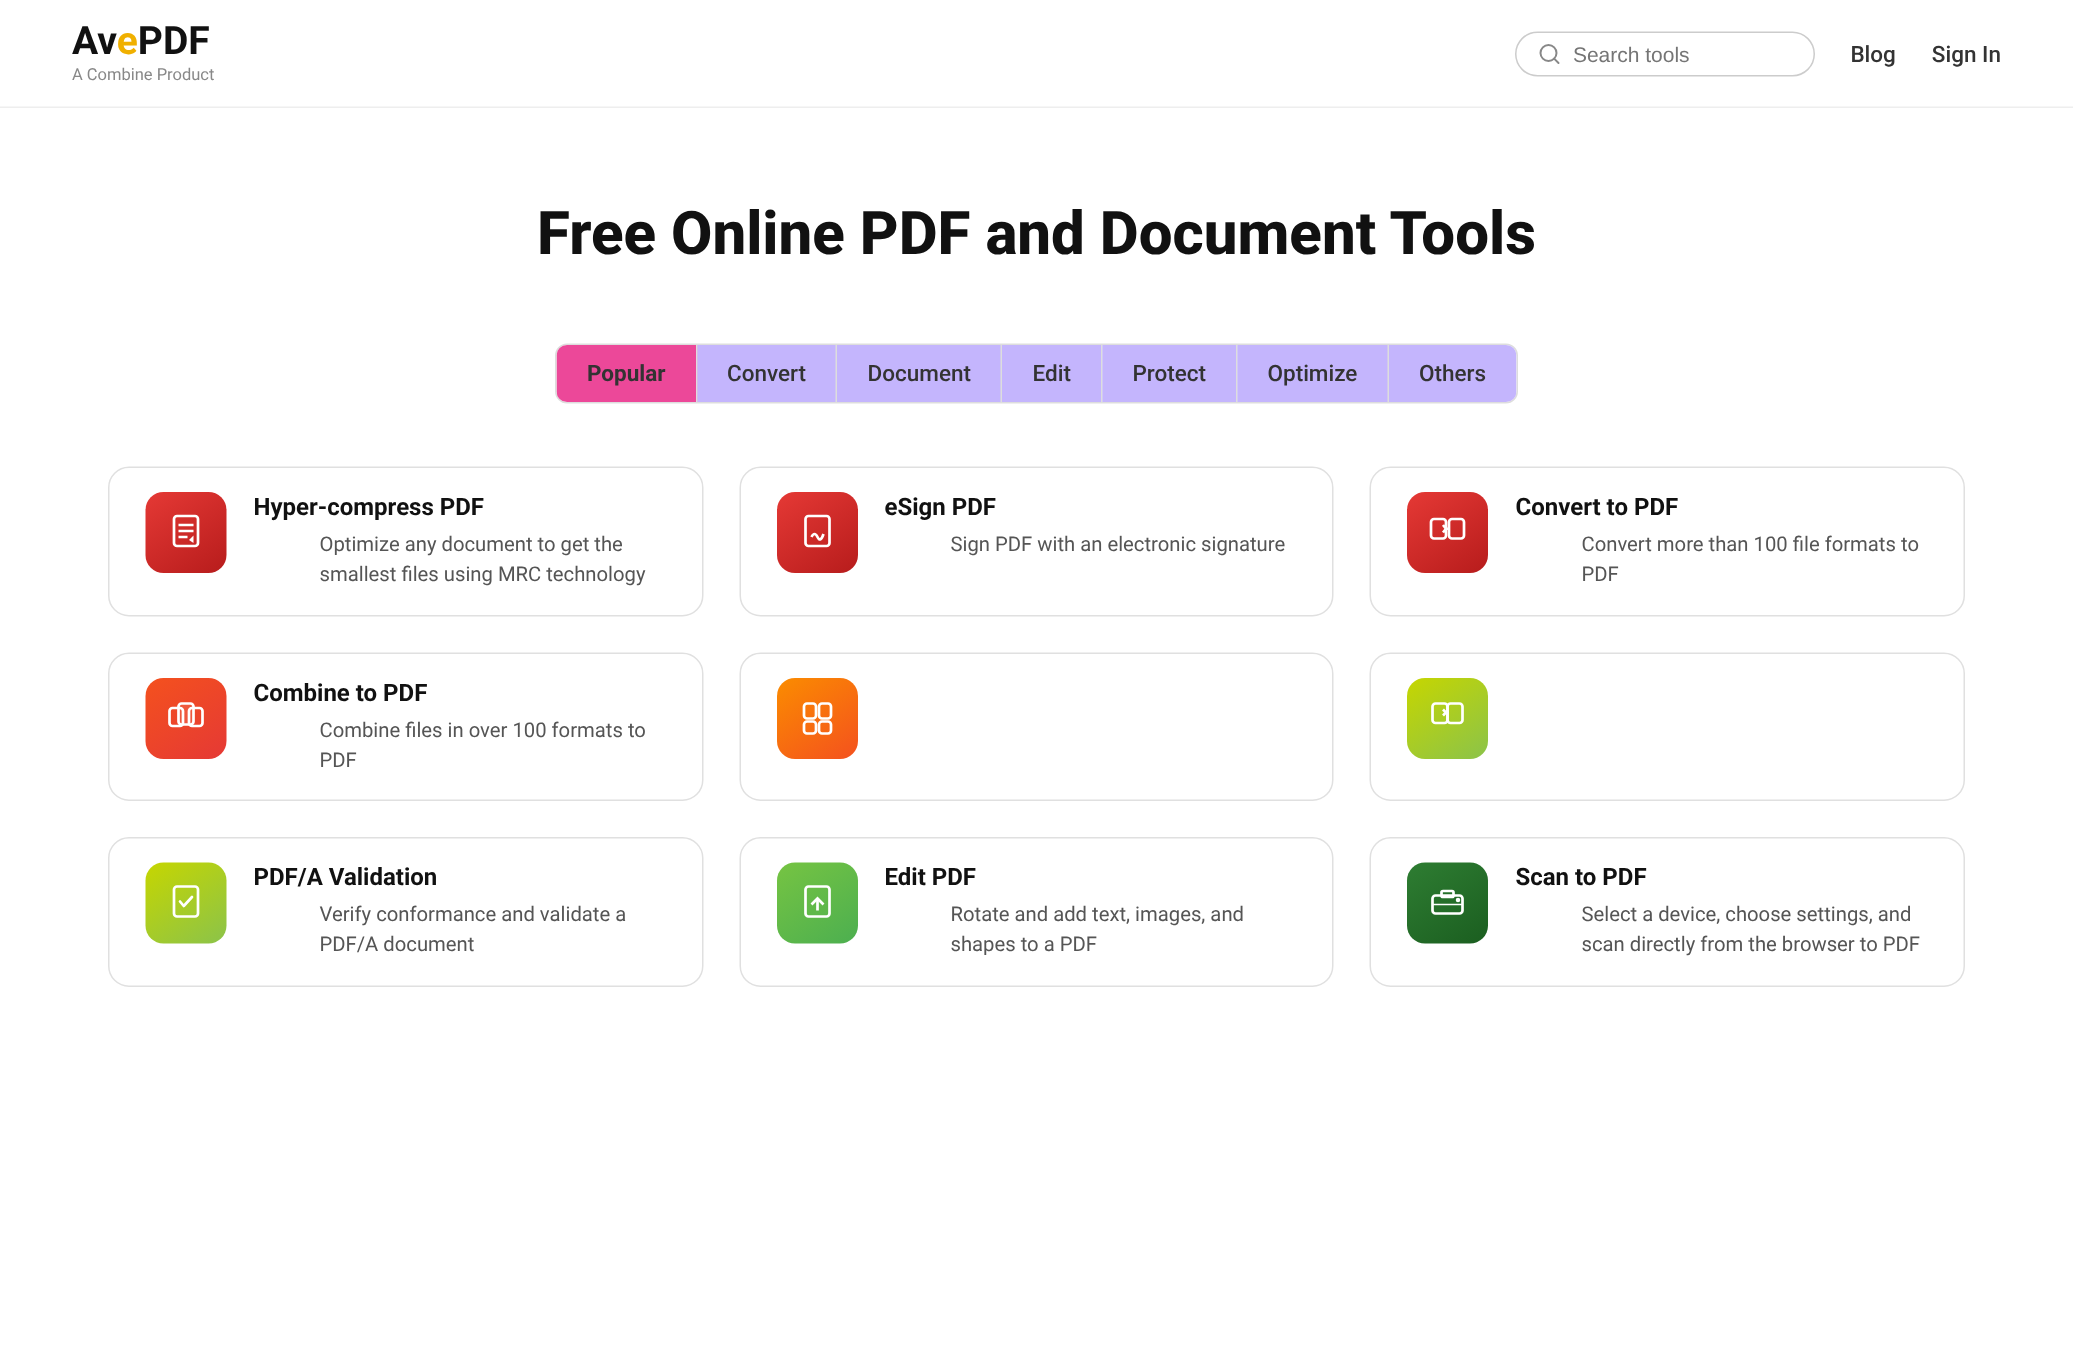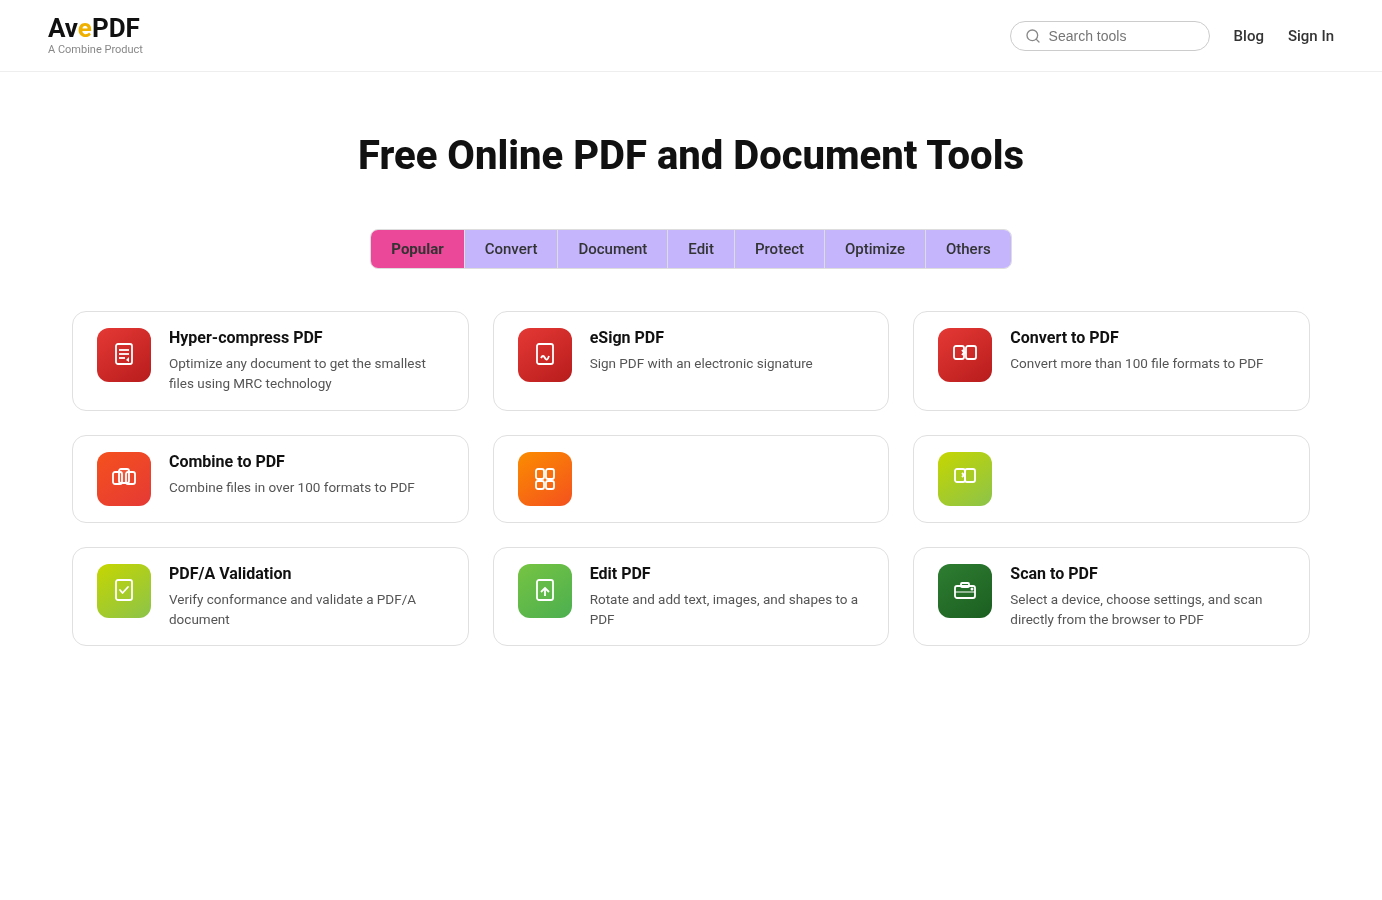--- a/index.html
+++ b/index.html
@@ -135,20 +135,21 @@
     .tool-text h3 {
       font-size: 16px;
       font-weight: 700;
       color: #111;
       margin-bottom: 6px;
     }
     .tool-text p {
       font-size: 13.5px;
       color: #555;
       line-height: 1.5;
+      margin-left: 44px;
     }
 
     
     .icon-red { background: linear-gradient(145deg, #e53935, #b71c1c); }
     .icon-orange-red { background: linear-gradient(145deg, #f4511e, #e53935); }
     .icon-orange { background: linear-gradient(145deg, #fb8c00, #f4511e); }
     .icon-yellow-green { background: linear-gradient(145deg, #c6d600, #8bc34a); }
     .icon-green { background: linear-gradient(145deg, #76c442, #4caf50); }
     .icon-dark-green { background: linear-gradient(145deg, #2e7d32, #1b5e20); }
 

